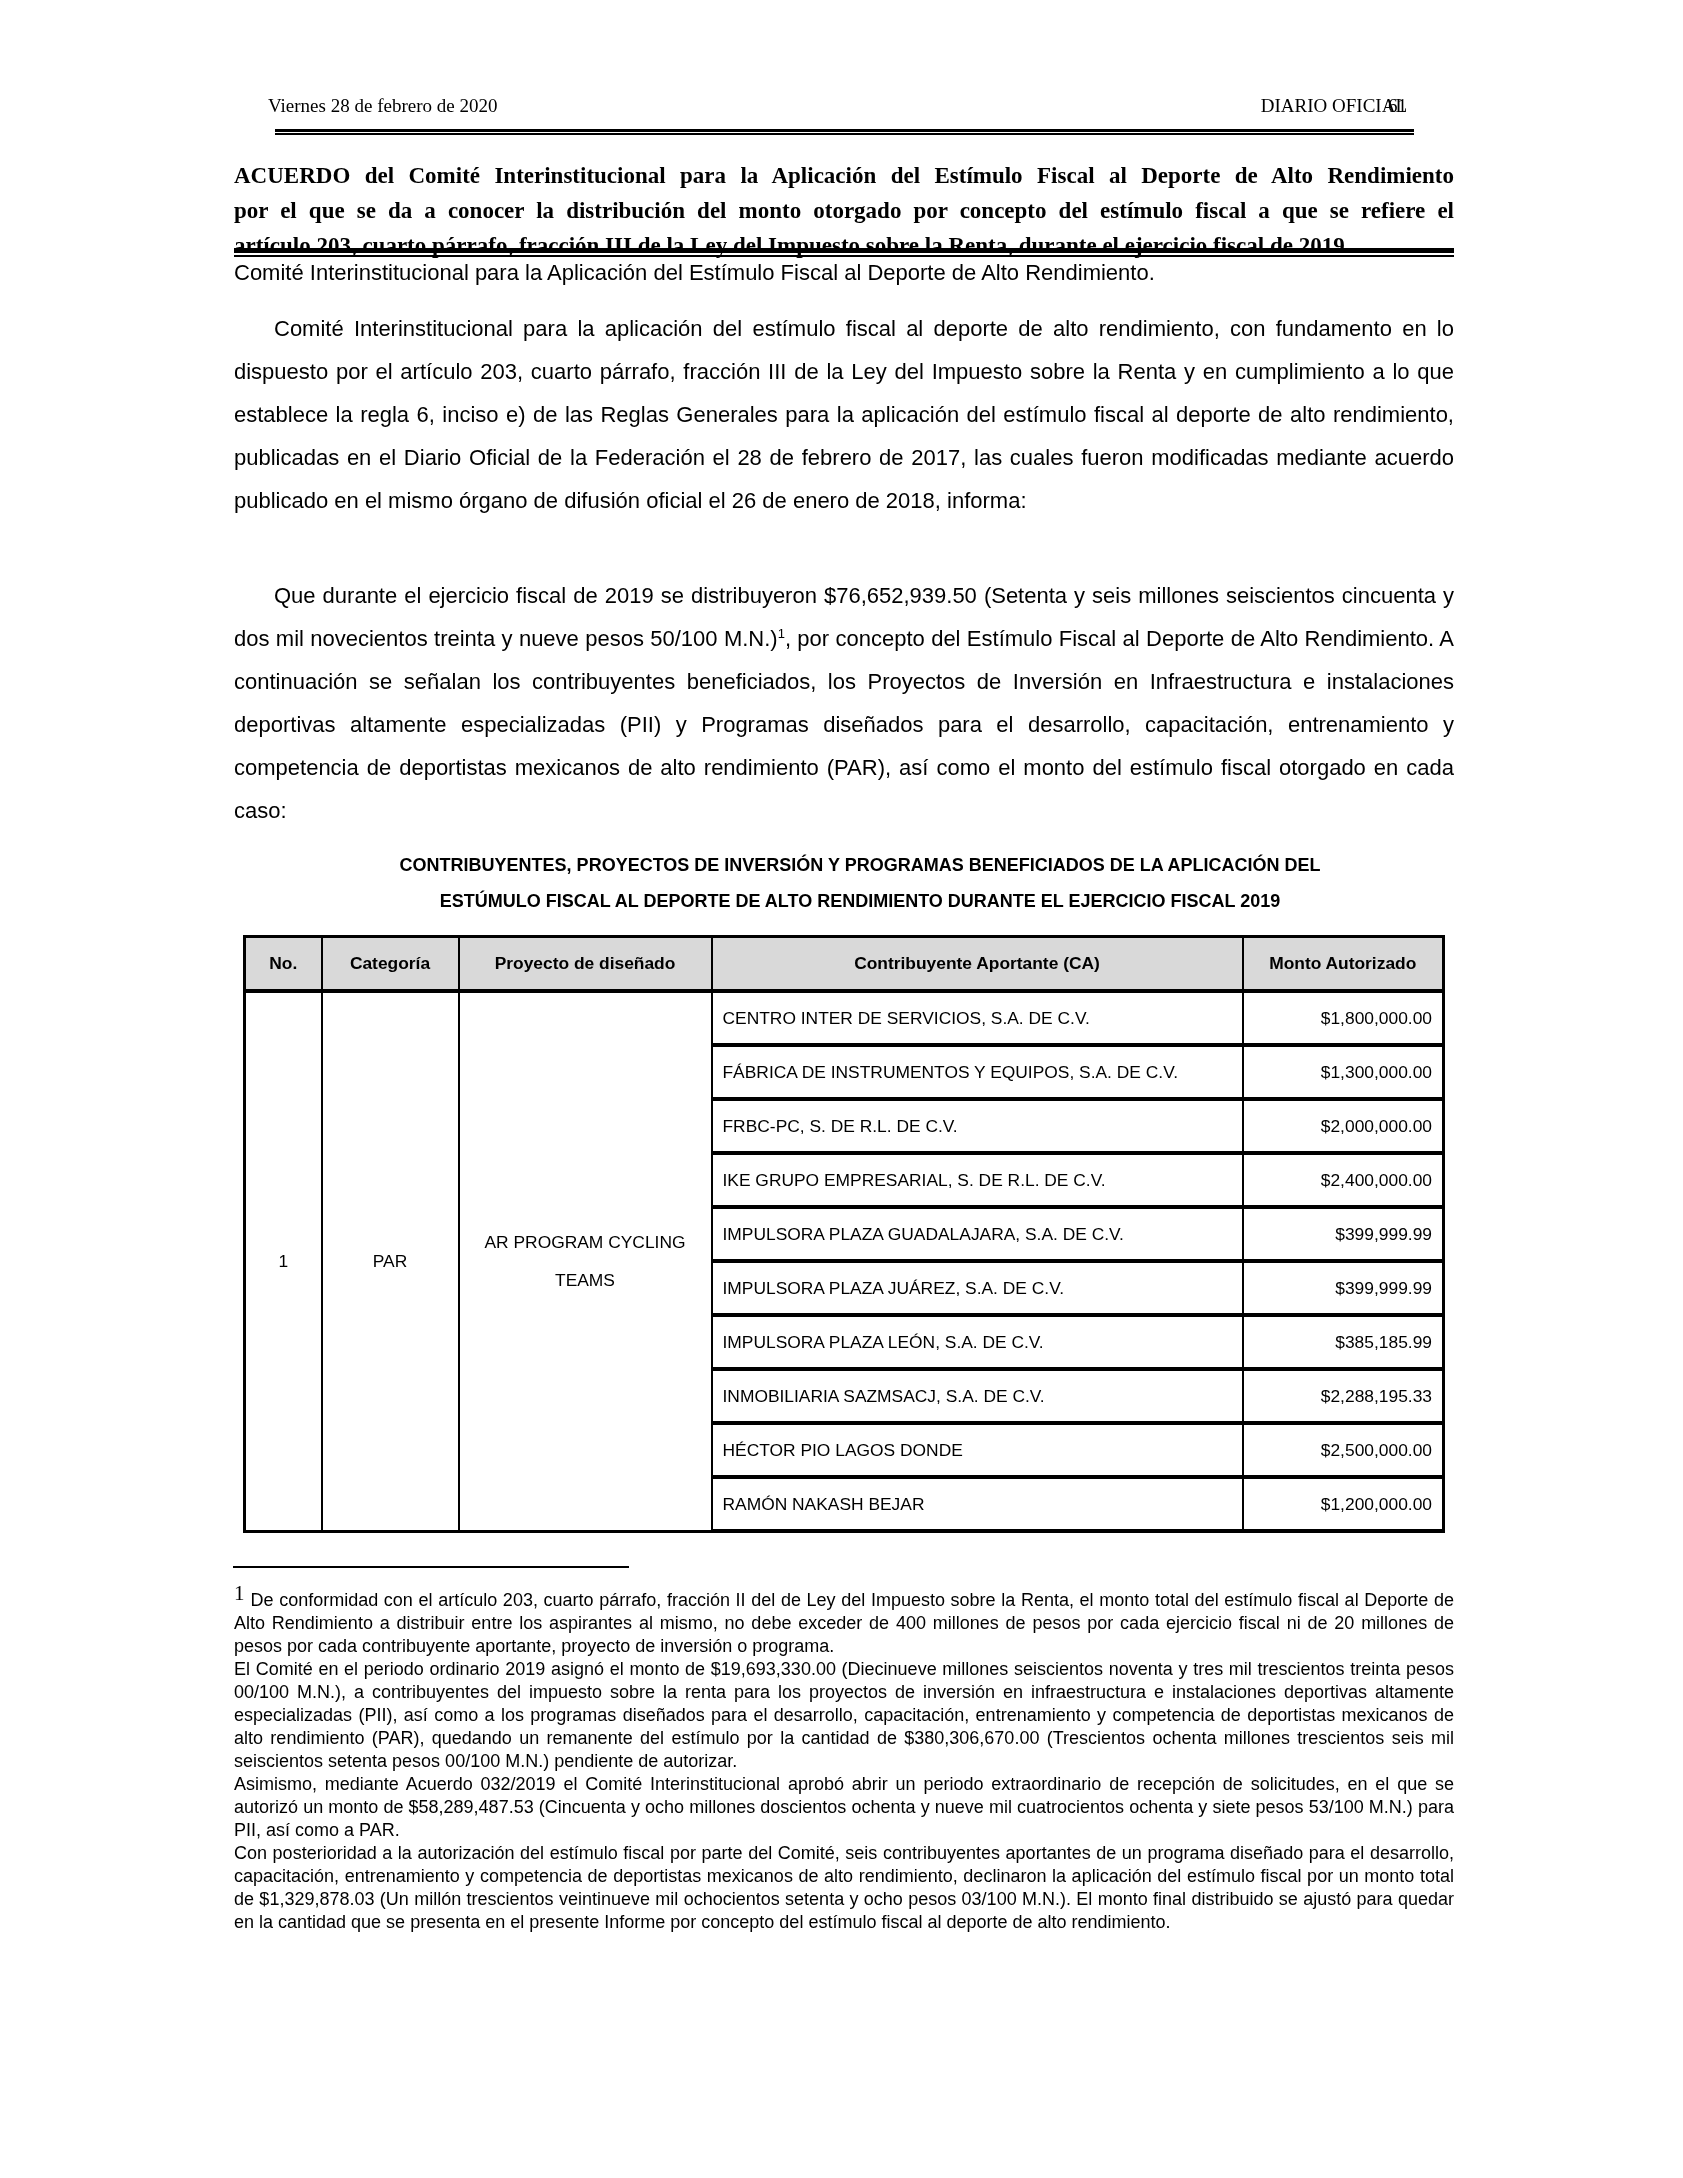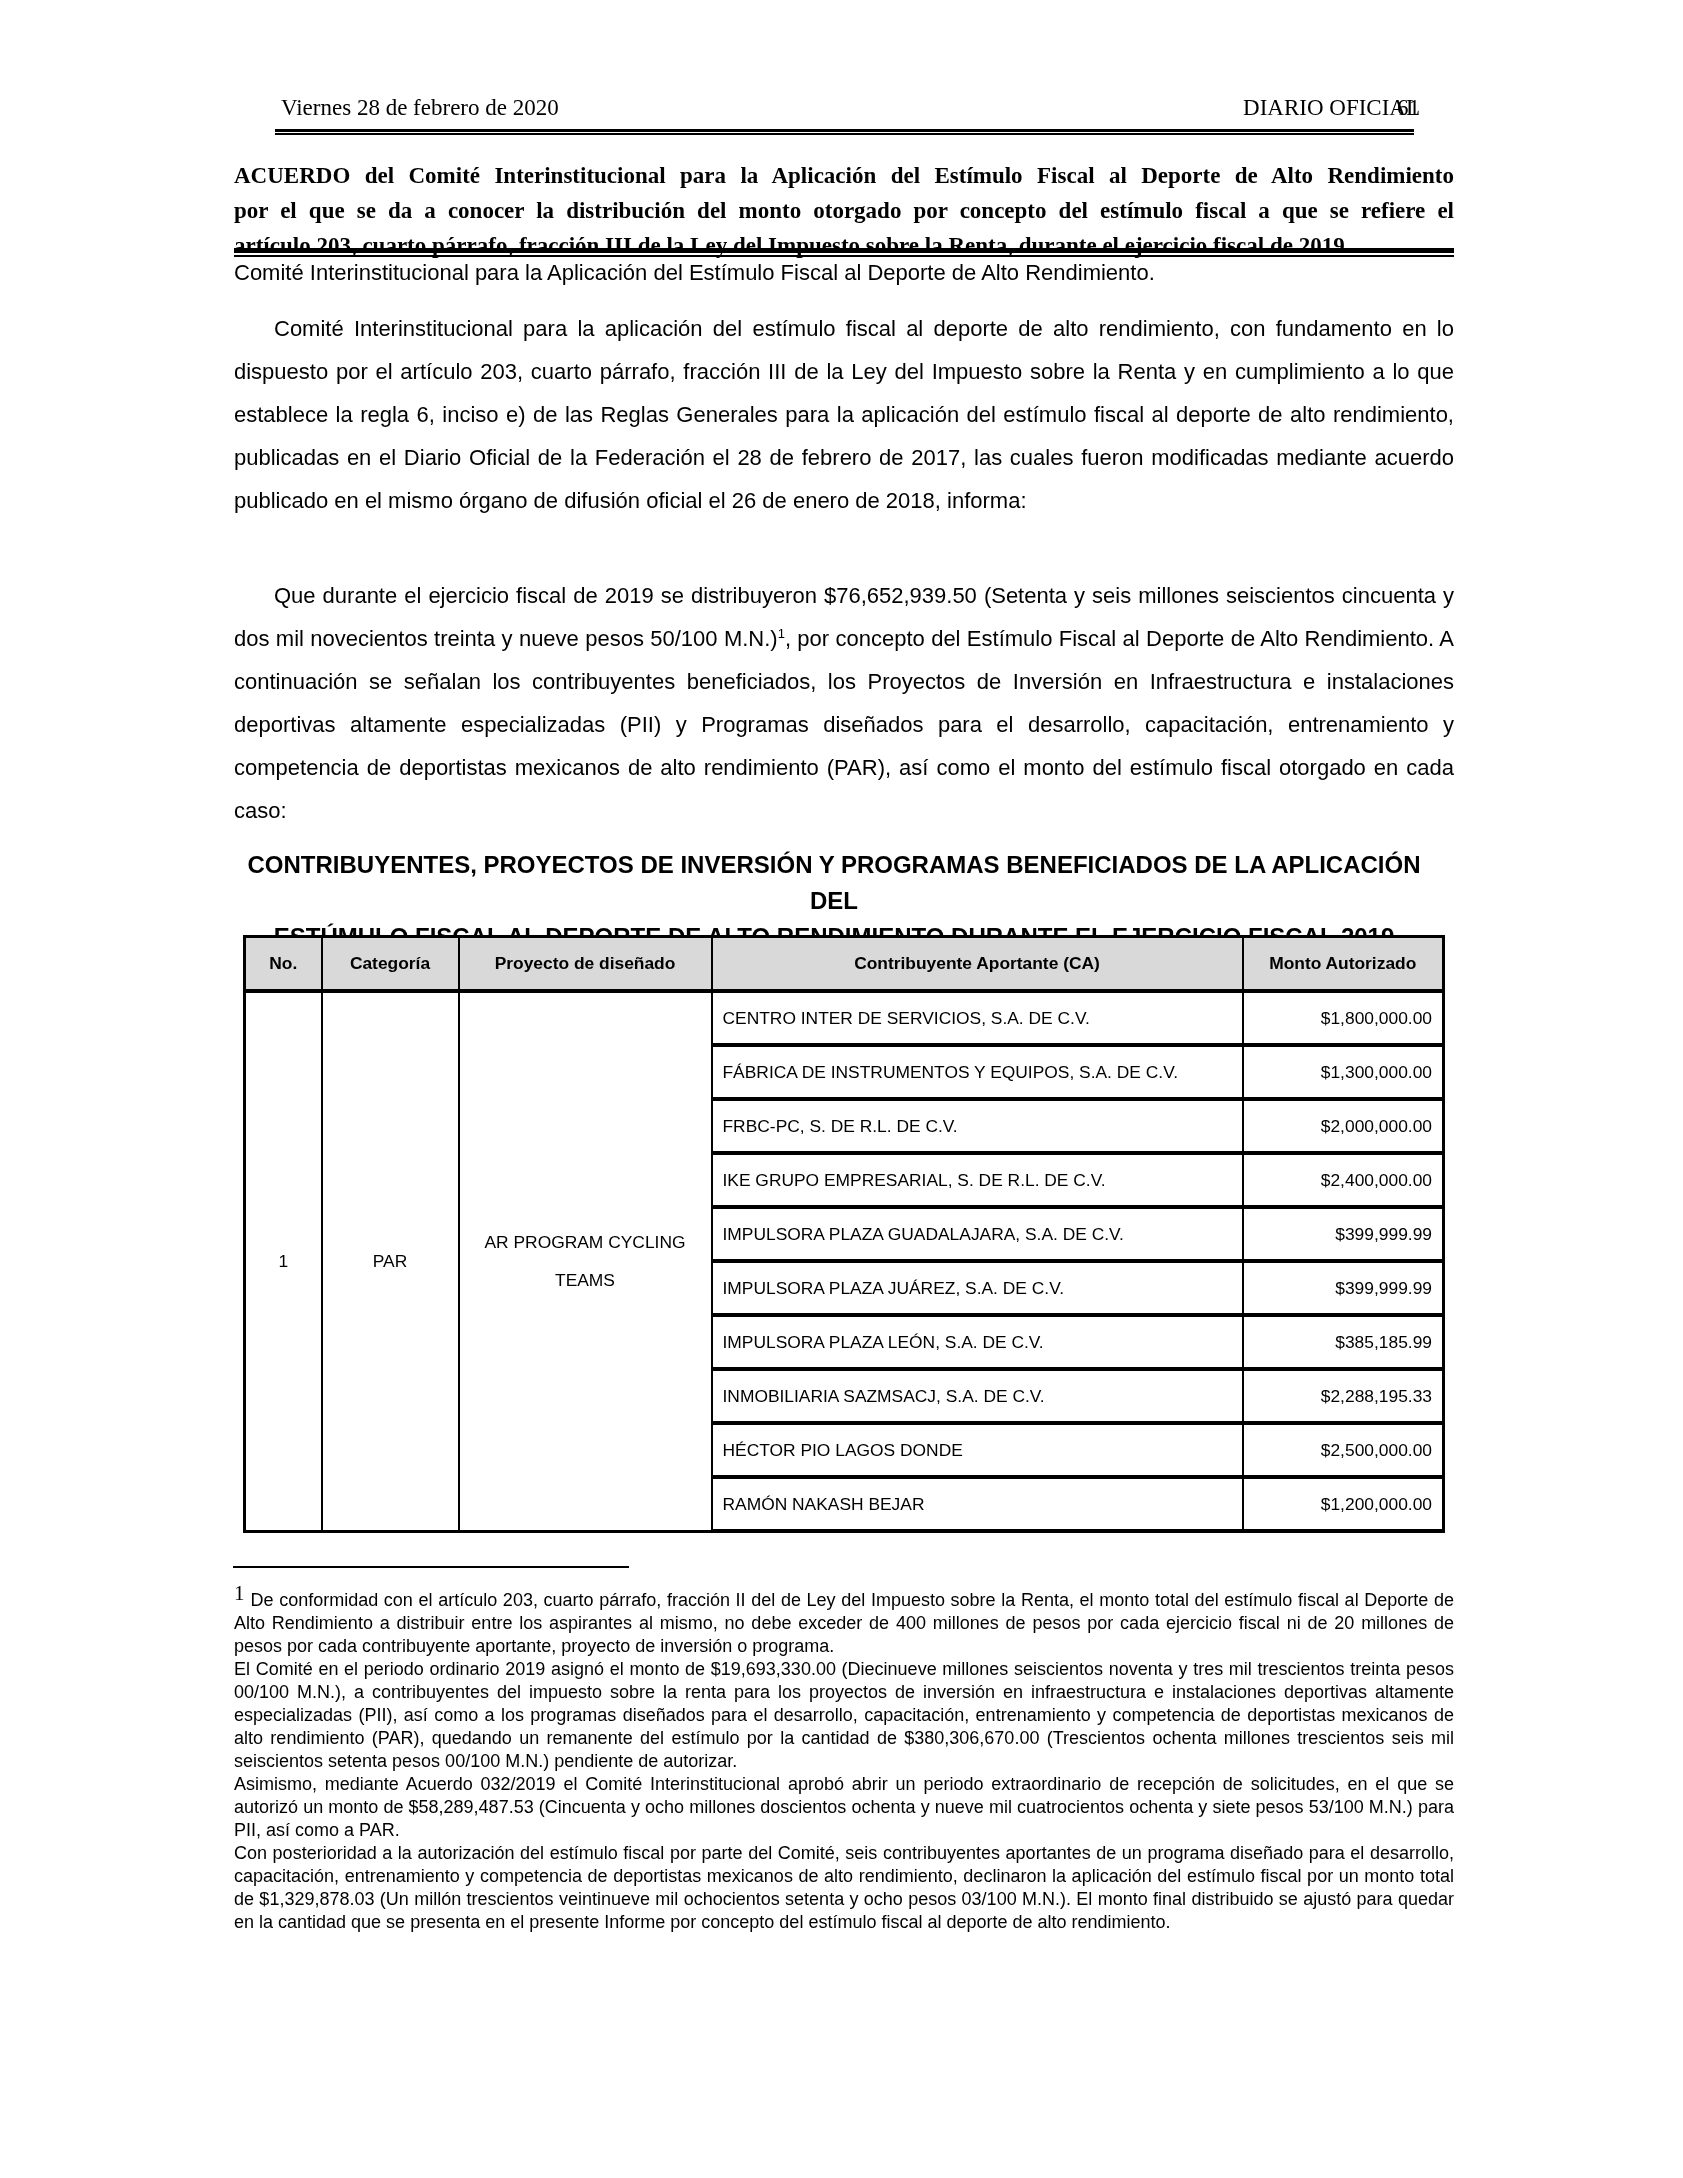--- a/index.html
+++ b/index.html
@@ -1,21 +1,21 @@
 <!DOCTYPE html>
 <html><head>
 <meta charset="utf-8">
 <style>
   html, body { margin: 0; padding: 0; background: #ffffff; }
   body { width: 1683px; height: 2178px; position: relative; overflow: hidden; color: #000; }
   .abs { position: absolute; }
 
   
-  #run-header { left: 281px; top: 95px; width: 1139px; height: 36px;
-    font-family: "Liberation Serif", serif; font-size: 23px; }
+  #run-header { left: 268px; top: 95px; width: 1139px; height: 36px;
+    font-family: "Liberation Serif", serif; font-size: 19px; }
   #run-header .date { position: absolute; left: 0; top: 0; }
   #run-header .paper { position: absolute; left: 0; width: 100%; top: 0; text-align: right; }
   #run-header .page { position: absolute; right: 0; top: 0; }
   #header-rule { left: 275px; top: 129px; width: 1139px; height: 6px;
     border-top: 3px solid #000; border-bottom: 2px solid #000; box-sizing: border-box; }
   #header-rule::after { content: ""; }
 
   
   #doc-title { left: 234px; top: 158px; width: 1220px;
     font-family: "Liberation Serif", serif; font-weight: bold; font-size: 23px;
@@ -27,22 +27,22 @@
 
   .sans { font-family: "Liberation Sans", sans-serif; }
   #issuer { left: 234px; top: 260px; font-size: 22px; white-space: nowrap; }
 
   .para { left: 234px; width: 1220px; font-size: 22px; line-height: 43px;
     text-align: justify; text-indent: 40px; }
   #para1 { top: 307px; }
   #para2 { top: 574px; }
   sup { font-size: 13px; line-height: 0; vertical-align: super; }
 
-  #table-title { left: 224px; top: 847px; width: 1220px; text-align: center;
-    font-weight: bold; font-size: 24px; line-height: 36px; }
+  #table-title { left: 250px; top: 847px; width: 1220px; text-align: center;
+    font-weight: bold; font-size: 18px; line-height: 36px; }
 
   
   #grants-table { left: 243px; top: 935px; border-collapse: collapse;
     font-family: "Liberation Sans", sans-serif; }
   #grants-table th, #grants-table td { border: 2px solid #000; padding: 0; }
   #grants-table th { background: #d9d9d9; height: 51px; font-size: 17.4px; font-weight: bold; text-align: center; }
   #grants-table thead tr { border-bottom: 4px solid #000; }
   #grants-table td { height: 50px; font-size: 17.4px; }
   #grants-table td.name { padding-left: 10px; text-align: left; }
   #grants-table td.amount { padding-right: 10px; text-align: right; }

